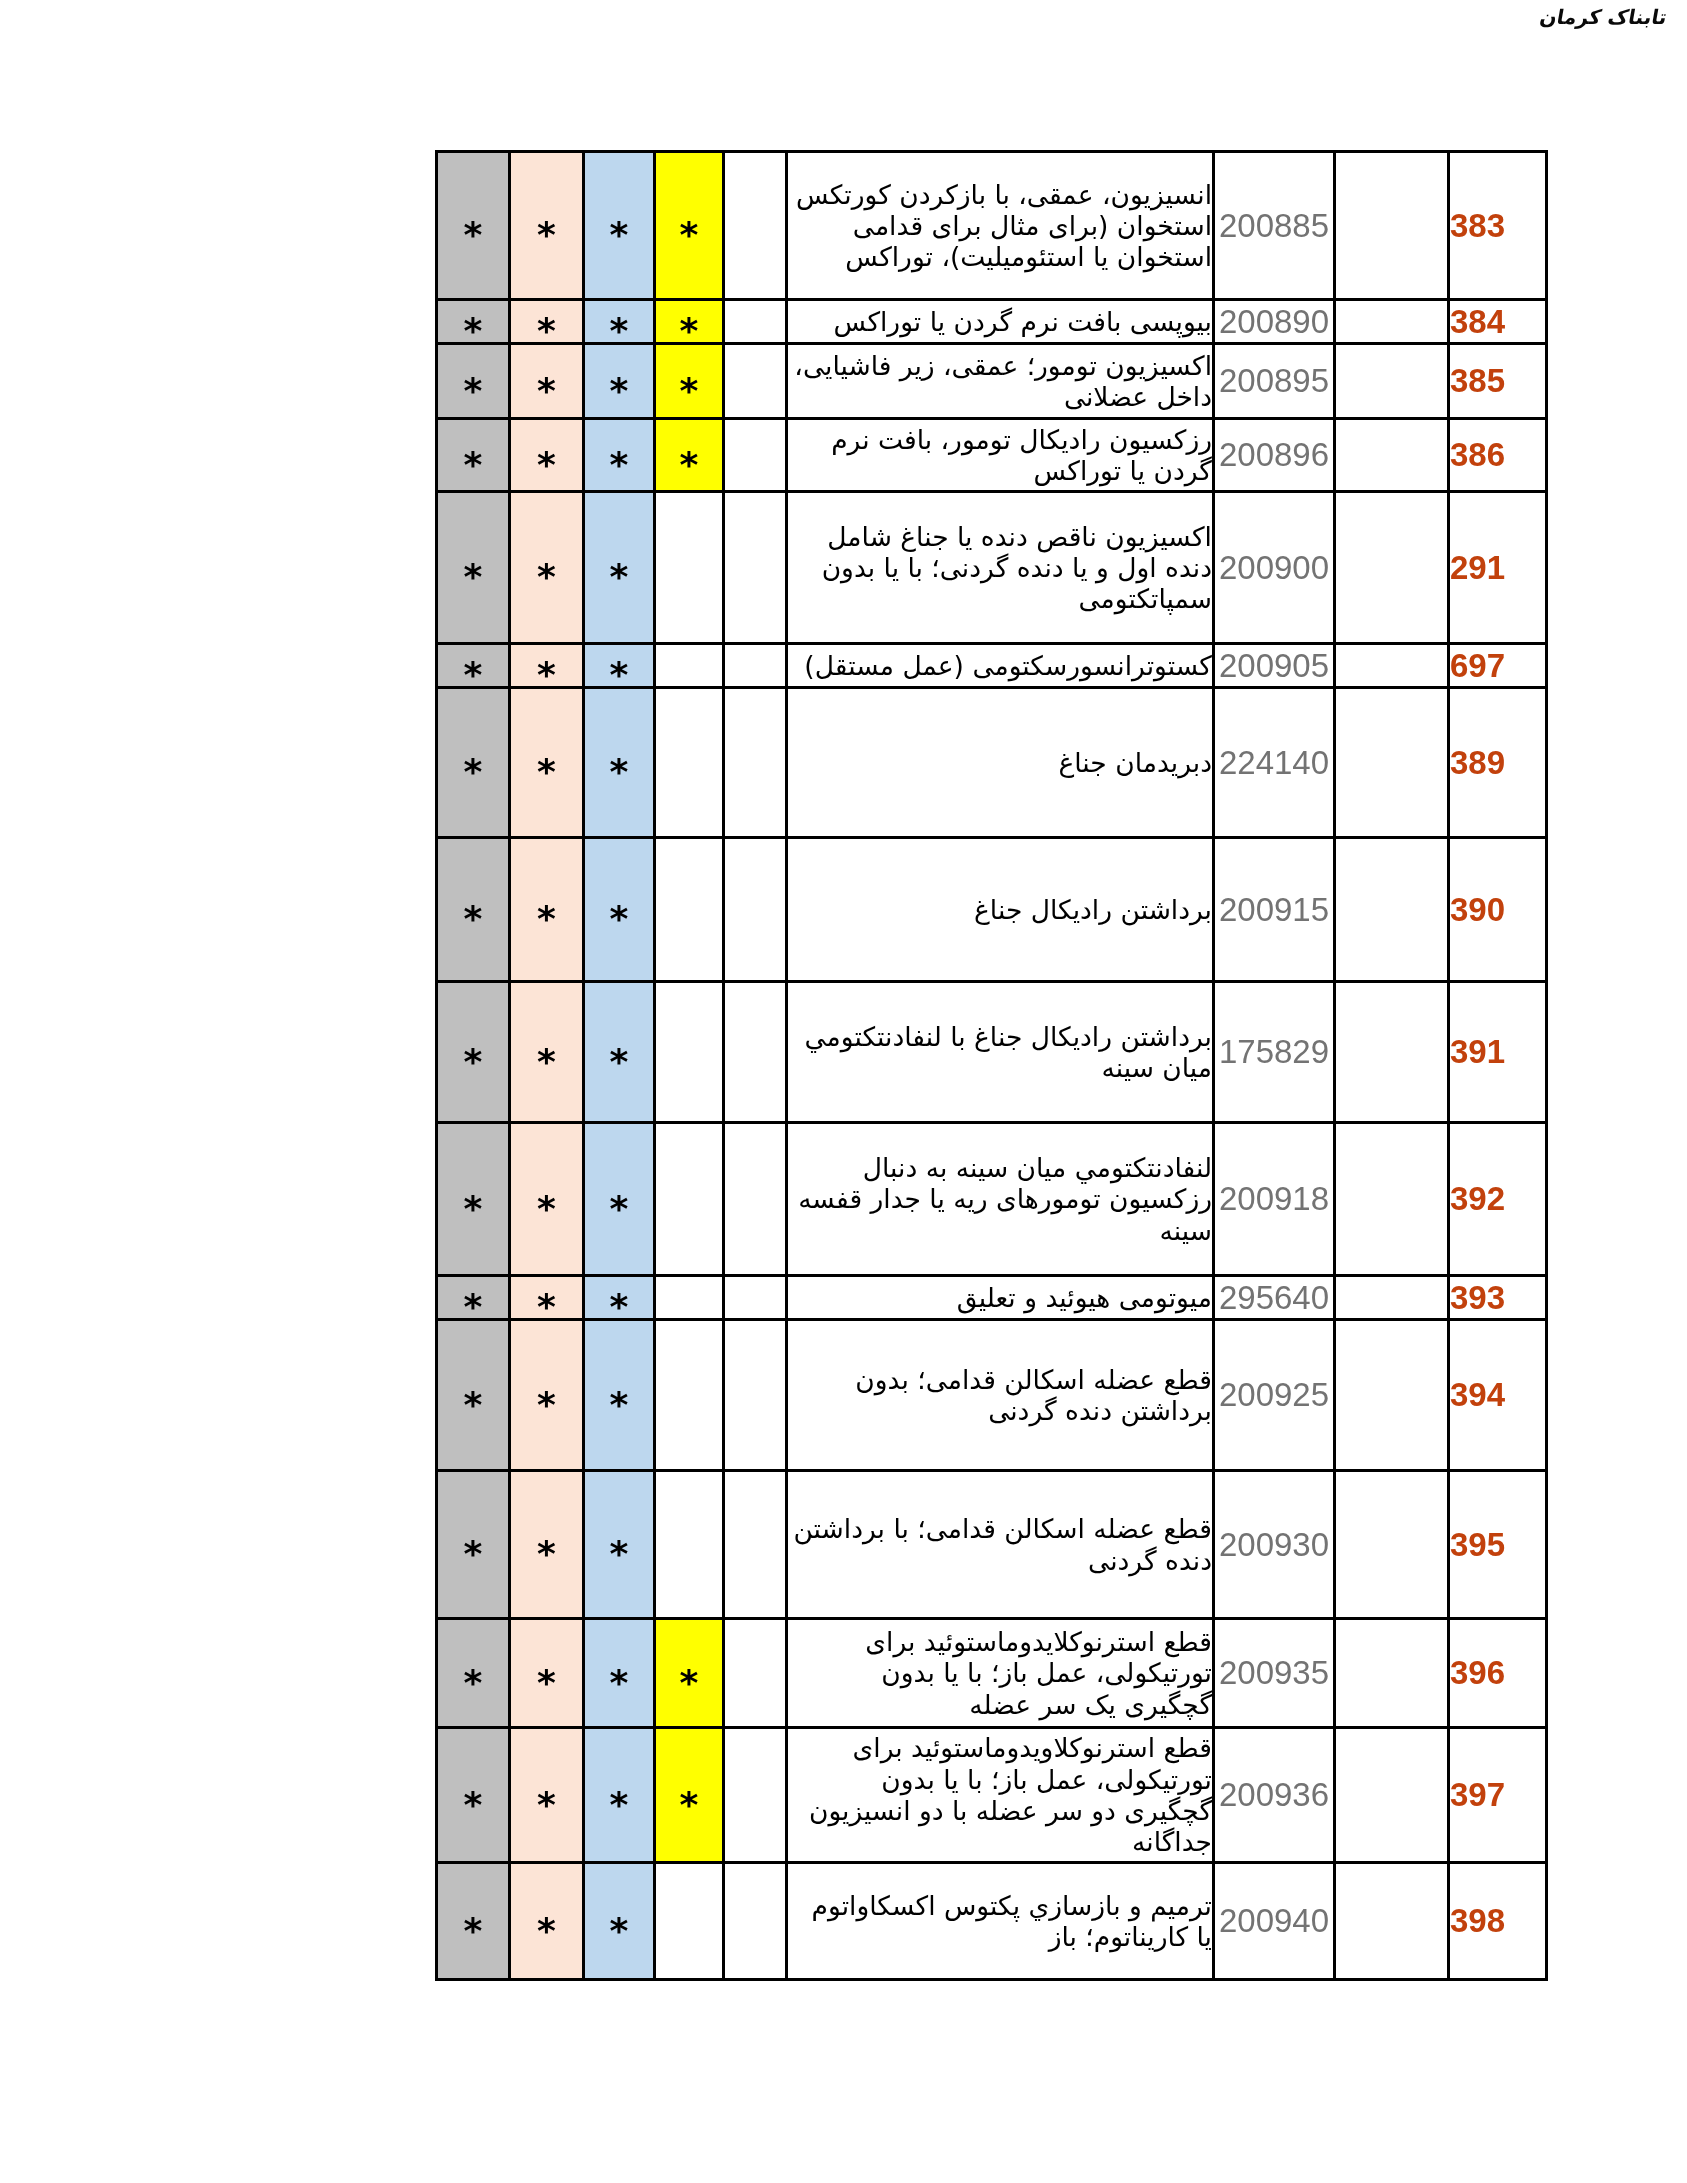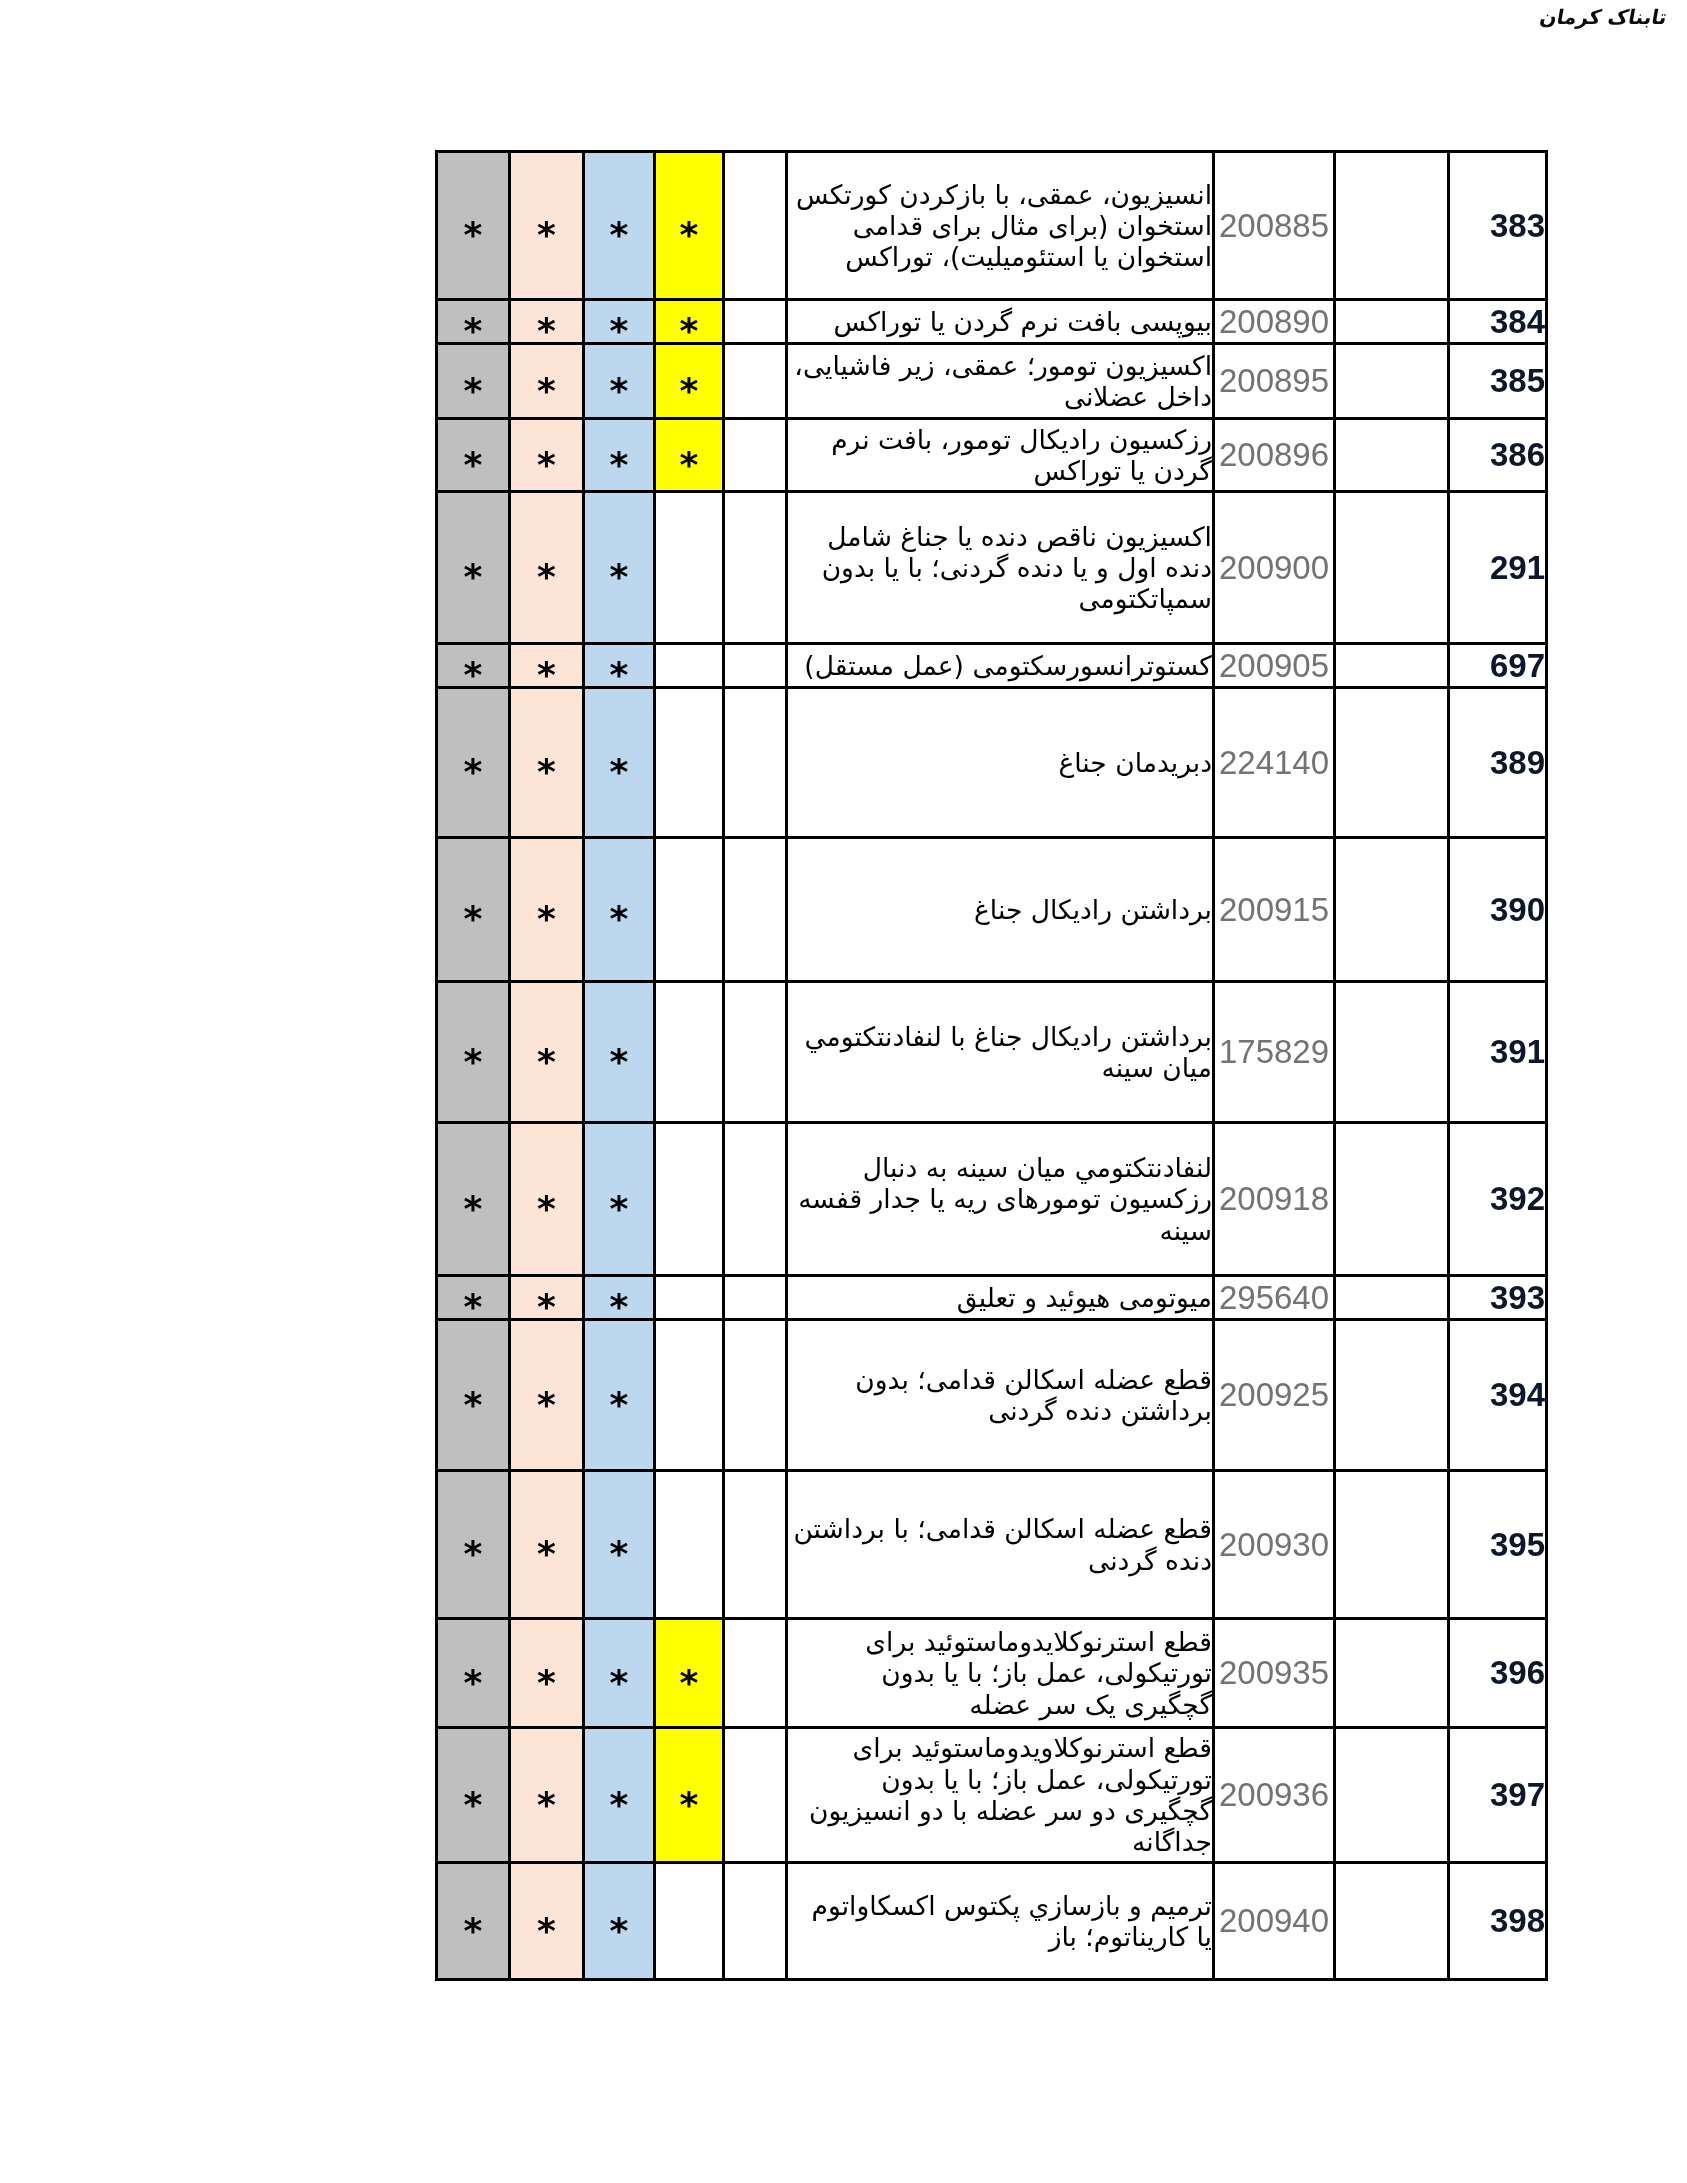--- a/index.html
+++ b/index.html
@@ -68,26 +68,26 @@
     padding: 0 8px;
   }
   td.code {
     text-align: center;
     vertical-align: middle;
     font-family: "Liberation Sans", sans-serif;
     font-size: 33px;
     color: #737373;
   }
   td.num {
-    text-align: right;
+    text-align: left;
     vertical-align: middle;
     font-family: "Liberation Sans", sans-serif;
     font-size: 33px;
     font-weight: bold;
-    color: #0f172a;
+    color: #c2410c;
   }
 </style>
 </head>
 <body>
 
 <div class="page">
 
   <div class="logo">تابناک کرمان</div>
 
   <table class="proc">

